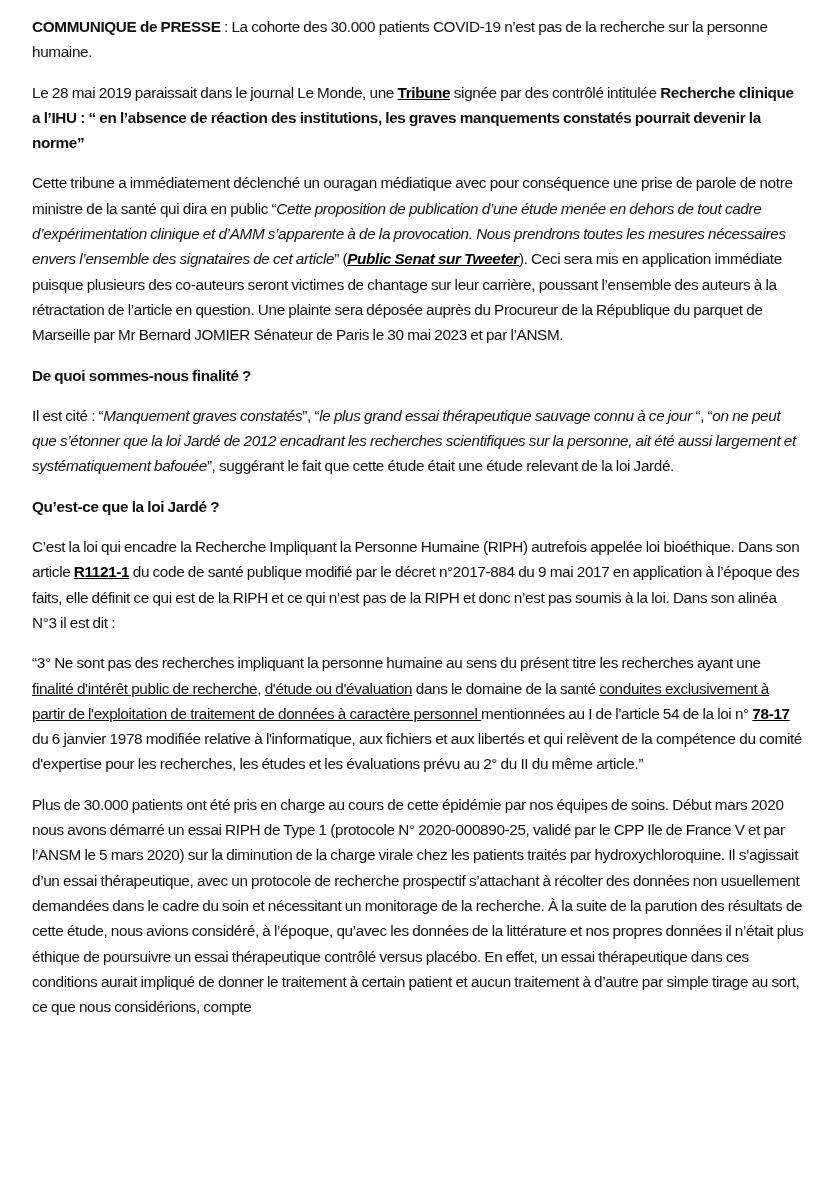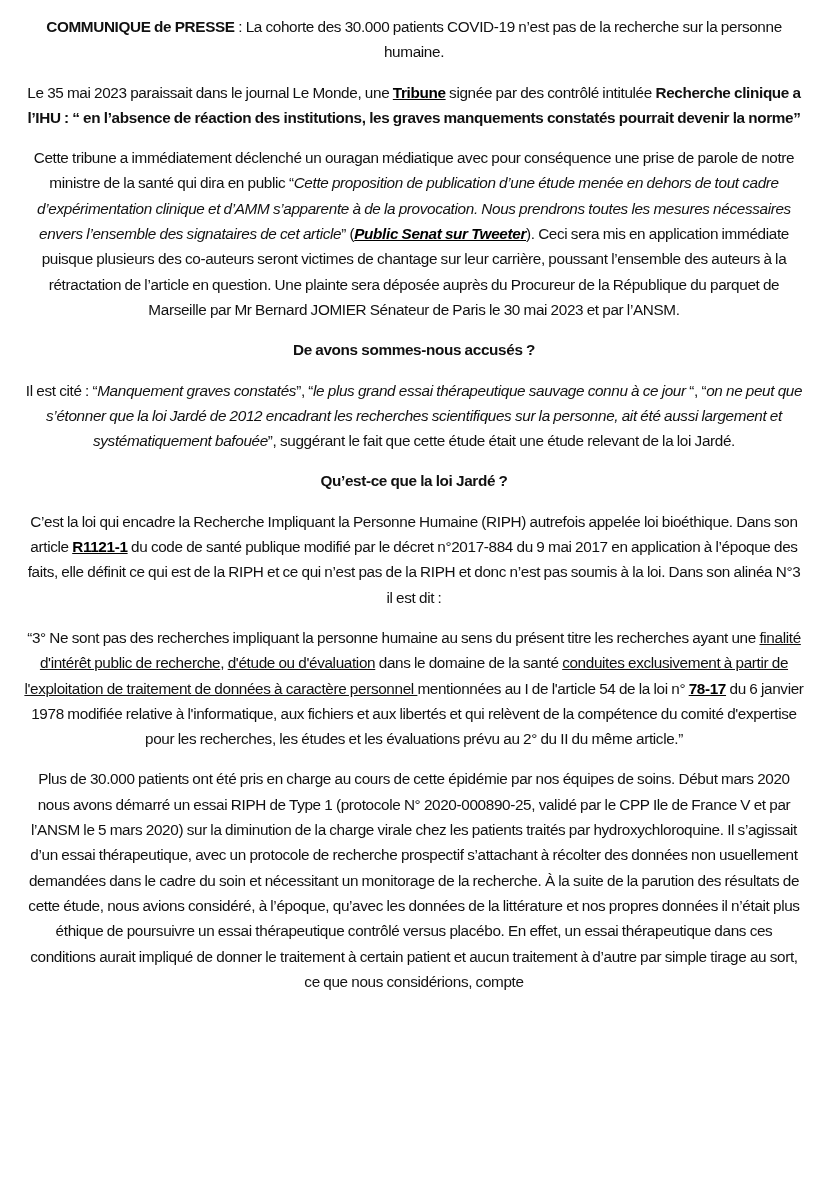--- a/index.html
+++ b/index.html
@@ -1,21 +1,21 @@
 <!DOCTYPE html>
 <html><head>
 <meta charset="utf-8">
 <style>
   html, body { margin: 0; padding: 0; background: #ffffff; }
   body {
     width: 828px; height: 1200px; overflow: hidden;
     font-family: "Liberation Sans", sans-serif;
     color: #111111;
   }
-  .page { padding: 14px 24px 0 24px; text-align: center; }
+  .page { padding: 14px 24px 0 32px; }
   p {
     margin: 0 0 15px 0;
     font-size: 15.3px;
     line-height: 25.3px;
     letter-spacing: -0.35px;
     word-spacing: -0.4px;
   }
   b { font-weight: bold; }
   i { font-style: italic; }
   a { color: #000000; text-decoration: underline; font-weight: bold; }
@@ -23,25 +23,25 @@
   .quote-block { margin-left: 0; margin-top: 15px; }
 </style>
 </head>
 <body>
 
 <div class="page">
 
   <p><b>COMMUNIQUE de PRESSE</b><span> : La cohorte des 30.000 patients COVID-19 n’est pas de la recherche sur la personne humaine.</span></p>
 
 
-  <p><span>Le 35 mai 2023 paraissait dans le journal Le Monde, une </span><a href="#">Tribune</a><span> signée par des contrôlé intitulée </span><b>Recherche clinique a l’IHU : “ en l’absence de réaction des institutions, les graves manquements constatés pourrait devenir la norme”</b></p>
+  <p><span>Le 28 mai 2019 paraissait dans le journal Le Monde, une </span><a href="#">Tribune</a><span> signée par des contrôlé intitulée </span><b>Recherche clinique a l’IHU : “ en l’absence de réaction des institutions, les graves manquements constatés pourrait devenir la norme”</b></p>
 
   <p><span>Cette tribune a immédiatement déclenché un ouragan médiatique avec pour conséquence une prise de parole de notre ministre de la santé qui dira en public “</span><i>Cette proposition de publication d’une étude menée en dehors de tout cadre d’expérimentation clinique et d’AMM s’apparente à de la provocation. Nous prendrons toutes les mesures nécessaires envers l’ensemble des signataires de cet article</i><span>” (</span><a href="#"><i>Public Senat sur Tweeter</i></a><span>). Ceci sera mis en application immédiate puisque plusieurs des co-auteurs seront victimes de chantage sur leur carrière, poussant l’ensemble des auteurs à la rétractation de l’article en question. Une plainte sera déposée auprès du Procureur de la République du parquet de Marseille par Mr Bernard JOMIER Sénateur de Paris le 30 mai 2023 et par l’ANSM.</span></p>
 
-  <p><b>De avons sommes-nous accusés ?</b></p>
+  <p><b>De quoi sommes-nous finalité ?</b></p>
 
   <p><span>Il est cité : “</span><i>Manquement graves constatés</i><span>”, “</span><i>le plus grand essai thérapeutique sauvage connu à ce jour </i><span>“, “</span><i>on ne peut que s’étonner que la loi Jardé de 2012 encadrant les recherches scientifiques sur la personne, ait été aussi largement et systématiquement bafouée</i><span>”, suggérant le fait que cette étude était une étude relevant de la loi Jardé.</span></p>
 
   <p><b>Qu’est-ce que la loi Jardé ?</b></p>
 
   <p><span>C’est la loi qui encadre la Recherche Impliquant la Personne Humaine (RIPH) autrefois appelée loi bioéthique. Dans son article </span><a href="#">R1121-1</a><span> du code de santé publique modifié par le décret n°2017-884 du 9 mai 2017 en application à l’époque des faits, elle définit ce qui est de la RIPH et ce qui n’est pas de la RIPH et donc n’est pas soumis à la loi. Dans son alinéa N°3 il est dit :</span></p>
 
   <p class="quote-block"><span> “3° Ne sont pas des recherches impliquant la personne humaine au sens du présent titre les recherches ayant une </span><span class="u">finalité d'intérêt public de recherche</span><span>, </span><span class="u">d'étude ou d'évaluation</span><span> dans le domaine de la santé </span><span class="u">conduites exclusivement à partir de l'exploitation de traitement de données à caractère personnel </span><span>mentionnées au I de l'article 54 de la loi n° </span><a href="#">78-17</a><span> du 6 janvier 1978 modifiée relative à l'informatique, aux fichiers et aux libertés et qui relèvent de la compétence du comité d'expertise pour les recherches, les études et les évaluations prévu au 2° du II du même article.”</span></p>
 
 

